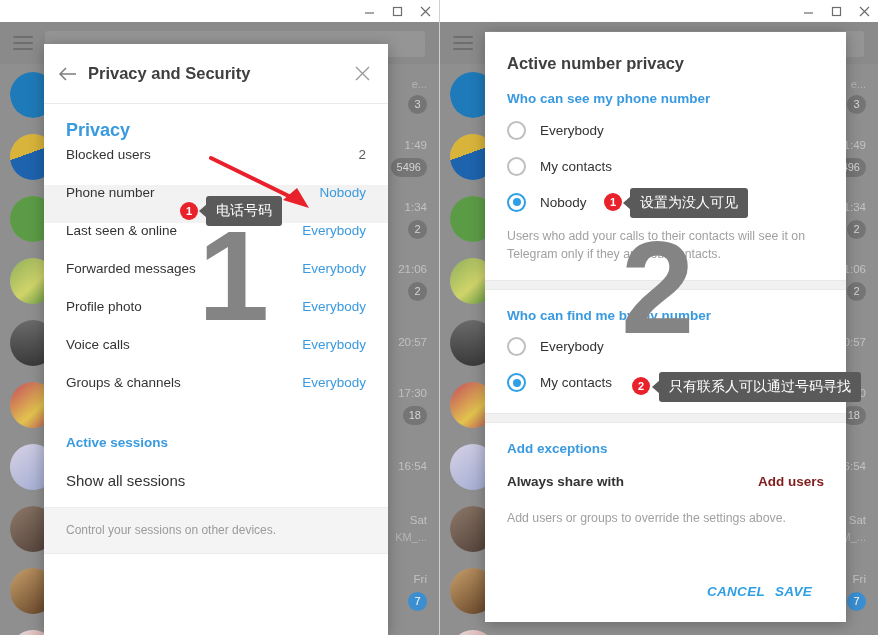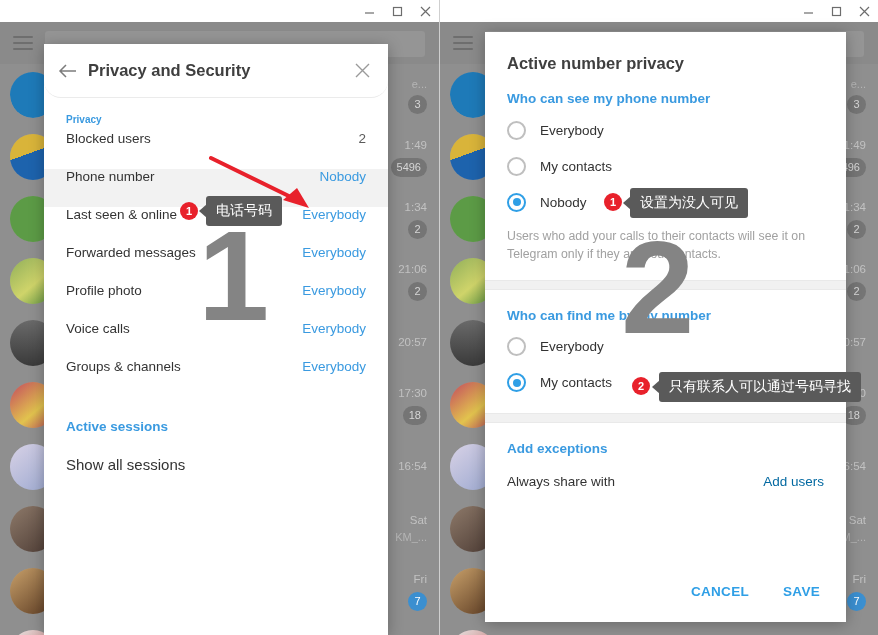--- a/index.html
+++ b/index.html
@@ -72,31 +72,31 @@
   .dialog {
     position: absolute; background: #ffffff;
     box-shadow: 0 2px 14px rgba(0,0,0,.28);
     overflow: hidden;
   }
   .dialog.left-dlg  { left: 44px;  top: 44px;  width: 344px; height: 591px; }
   .dialog.right-dlg { left: 45px;  top: 32px;  width: 361px; height: 590px; }
 
   
   .dlg-header {
-    height: 54px; display: flex; align-items: center;
-    border-bottom: 1px solid #ebebeb; padding: 8px 14px; border-radius: 17px;
+    height: 60px; display: flex; align-items: center;
+    border-bottom: 1px solid #ebebeb; padding: 8px 14px;
   }
   .back-icon { width: 26px; color: #7c7c7c; display: flex; align-items: center; }
   .dlg-title {
     flex: 1; font-size: 16.5px; font-weight: bold; color: #3f3f3f; margin-left: 4px;
   }
   .close-icon { width: 24px; color: #9a9a9a; display: flex; align-items: center; justify-content: center; }
 
   .section-label {
-    color: #3a9ae0; font-size: 10px; font-weight: bold;
+    color: #3a9ae0; font-size: 18px; font-weight: bold;
     padding: 16px 22px 6px 22px;
   }
   .opt-row {
     height: 38px; display: flex; align-items: flex-start;
     padding: 0 22px; font-size: 13.5px; color: #333;
   }
   .opt-row.hl { background: #f2f2f2; gap: 29px; }
   .opt-row .opt-name { white-space: nowrap; }
   .opt-row .opt-val { margin-left: auto; color: #3a9ae0; font-size: 13.5px; }
   .opt-row .opt-val.plain { color: #5a5a5a; }
@@ -129,26 +129,26 @@
   .radio.on { border-color: #2f9fe6; }
   .radio.on::after {
     content: ""; position: absolute; left: 50%; top: 50%;
     width: 8px; height: 8px; border-radius: 50%; background: #2f9fe6;
     transform: translate(-50%, -50%);
   }
   .rdesc { color: #a1a1a1; font-size: 12.3px; line-height: 1.45; padding: 8px 22px 16px 22px; }
   .band { height: 10px; background: #f1f1f1; border-top: 1px solid #e9e9e9; border-bottom: 1px solid #e9e9e9; }
   .share-row {
     height: 40px; display: flex; align-items: center; padding: 0 22px;
-    font-size: 13.5px; color: #333;
-  }
-  .share-row .act { margin-left: auto; color: #0369a1; }
+    font-size: 13.5px; color: #333; font-weight: bold;
+  }
+  .share-row .act { margin-left: auto; color: #7f1d1d; }
   .footer {
-    position: absolute; bottom: 0; left: 0; right: 4px; height: 62px;
-    display: flex; align-items: center; justify-content: flex-end; padding: 0 22px; gap: 34px;
+    position: absolute; bottom: 0; left: 0; right: 12px; height: 62px;
+    display: flex; align-items: center; justify-content: flex-end; padding: 0 22px; gap: 10px; font-style: italic;
   }
   .footer .fbtn { color: #2f9fe6; font-size: 13.5px; font-weight: bold; letter-spacing: .3px; }
 
   
   .overlay { position: absolute; inset: 0; pointer-events: none; }
   .numwatermark {
     position: absolute; color: #848484; font-weight: bold; line-height: 1;
     font-family: "Liberation Sans", sans-serif;
   }
   .tooltip {
@@ -317,20 +317,21 @@
       <div class="opt-row">
         <span class="opt-name">Groups &amp; channels</span>
         <span class="opt-val">Everybody</span>
       </div>
 
 
       <div style="height:10px"></div>
       <div class="link-row">Active sessions</div>
       <div class="plain-row">Show all sessions</div>
       <div style="height:8px"></div>
+      <div class="hint">Control your sessions on other devices.</div>
     </div>
 
     <div class="overlay">
       <div class="numwatermark" style="left:198px; top:212px; font-size:128px;">1</div>
       <svg class="arrow" style="left:205px; top:150px; width:115px; height:68px;" viewBox="0 0 115 68">
         <path d="M6 8 L96 52" stroke="#e8212b" stroke-width="4" fill="none" stroke-linecap="round"></path>
         <path d="M104 58 L78 50 L92 38 Z" fill="#e8212b"></path>
       </svg>
       <div class="rbadge" style="left:180px; top:202px;">1</div>
       <div class="tooltip" style="left:206px; top:196px;">电话号码</div>
@@ -468,20 +469,21 @@
       </div>
 
       <div style="height:12px"></div>
       <div class="band"></div>
 
       <div class="rdlg-sublabel">Add exceptions</div>
       <div class="share-row">
         <span>Always share with</span>
         <span class="act">Add users</span>
       </div>
+      <div class="rdesc">Add users or groups to override the settings above.</div>
 
       <div class="footer">
         <span class="fbtn">CANCEL</span>
         <span class="fbtn">SAVE</span>
       </div>
     </div>
 
     <div class="overlay">
       <div class="numwatermark" style="left:181px; top:222px; font-size:132px;">2</div>
       <div class="rbadge" style="left:164px; top:193px;">1</div>

